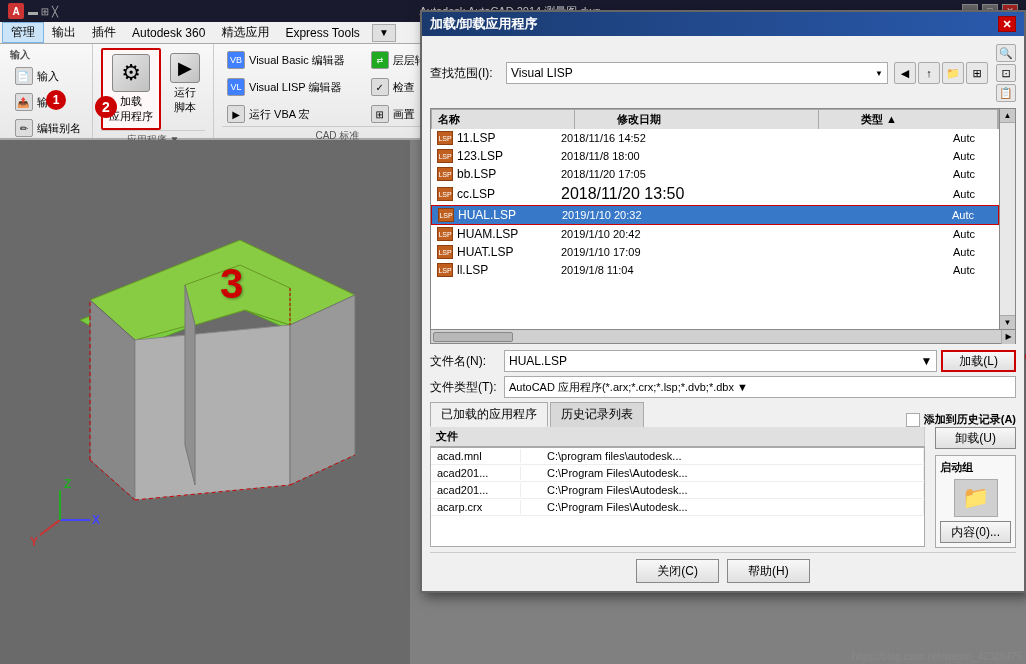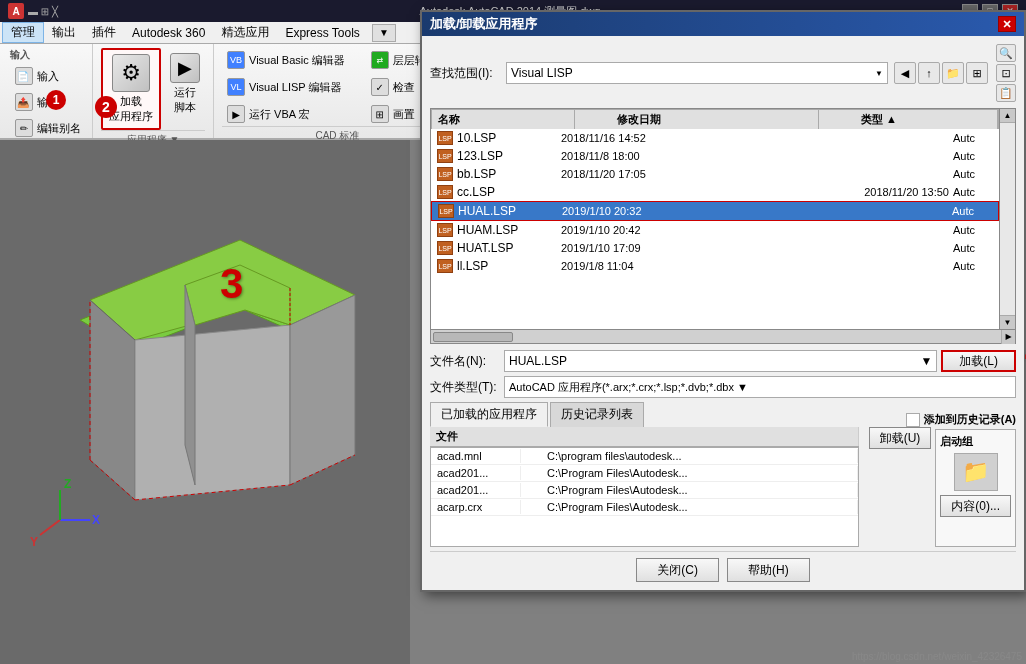--- a/index.html
+++ b/index.html
@@ -257,21 +257,21 @@
       padding: 1px 6px;
       border-right: 1px solid #eee;
       overflow: hidden;
       text-overflow: ellipsis;
       white-space: nowrap;
     }
 
     
     .right-btns {
       display: flex;
-      flex-direction: row;
+      flex-direction: column;
       gap: 4px;
       margin-left: 6px;
     }
     .side-btn {
       height: 22px;
       padding: 0 10px;
       background: linear-gradient(to bottom, #f8f8f8, #e0e0e0);
       border: 1px solid #888;
       font-size: 12px;
       cursor: pointer;
@@ -523,40 +523,40 @@
             <div class="file-list-header">
               <div class="file-list-header-cell" style="flex:2;">名称</div>
               <div class="file-list-header-cell" style="flex:3;">修改日期</div>
               <div class="file-list-header-cell" style="flex:2;">类型 ▲</div>
             </div>
 
             <div style="height:200px;overflow-y:auto;">
               <div id="file-list-items">
                   <div class="file-list-item">
     <div style="width:16px;height:14px;background:#c06020;border:1px solid #904010;font-size:7px;display:flex;align-items:center;justify-content:center;color:white;flex-shrink:0;">LSP</div>
-    <span style="min-width:100px;font-size:12px;">10.LSP</span>
+    <span style="min-width:100px;font-size:12px;">11.LSP</span>
     <span style="flex:1;font-size:11px;">2018/11/16 14:52</span>
     <span style="font-size:11px;min-width:40px;">Autc</span>
   </div>
                   <div class="file-list-item">
     <div style="width:16px;height:14px;background:#c06020;border:1px solid #904010;font-size:7px;display:flex;align-items:center;justify-content:center;color:white;flex-shrink:0;">LSP</div>
     <span style="min-width:100px;font-size:12px;">123.LSP</span>
     <span style="flex:1;font-size:11px;">2018/11/8 18:00</span>
     <span style="font-size:11px;min-width:40px;">Autc</span>
   </div>
                   <div class="file-list-item">
     <div style="width:16px;height:14px;background:#c06020;border:1px solid #904010;font-size:7px;display:flex;align-items:center;justify-content:center;color:white;flex-shrink:0;">LSP</div>
     <span style="min-width:100px;font-size:12px;">bb.LSP</span>
     <span style="flex:1;font-size:11px;">2018/11/20 17:05</span>
     <span style="font-size:11px;min-width:40px;">Autc</span>
   </div>
                   <div class="file-list-item">
     <div style="width:16px;height:14px;background:#c06020;border:1px solid #904010;font-size:7px;display:flex;align-items:center;justify-content:center;color:white;flex-shrink:0;">LSP</div>
     <span style="min-width:100px;font-size:12px;">cc.LSP</span>
-    <span style="flex:1;font-size:11px;text-align:right;">2018/11/20 13:50</span>
+    <span style="flex:1;font-size:16px;">2018/11/20 13:50</span>
     <span style="font-size:11px;min-width:40px;">Autc</span>
   </div>
                   <div class="file-list-item selected">
     <div style="width:16px;height:14px;background:#c06020;border:1px solid #904010;font-size:7px;display:flex;align-items:center;justify-content:center;color:white;flex-shrink:0;">LSP</div>
     <span style="min-width:100px;font-size:12px;">HUAL.LSP</span>
     <span style="flex:1;font-size:11px;">2019/1/10 20:32</span>
     <span style="font-size:11px;min-width:40px;">Autc</span>
   </div>
                   <div class="file-list-item">
     <div style="width:16px;height:14px;background:#c06020;border:1px solid #904010;font-size:7px;display:flex;align-items:center;justify-content:center;color:white;flex-shrink:0;">LSP</div>

